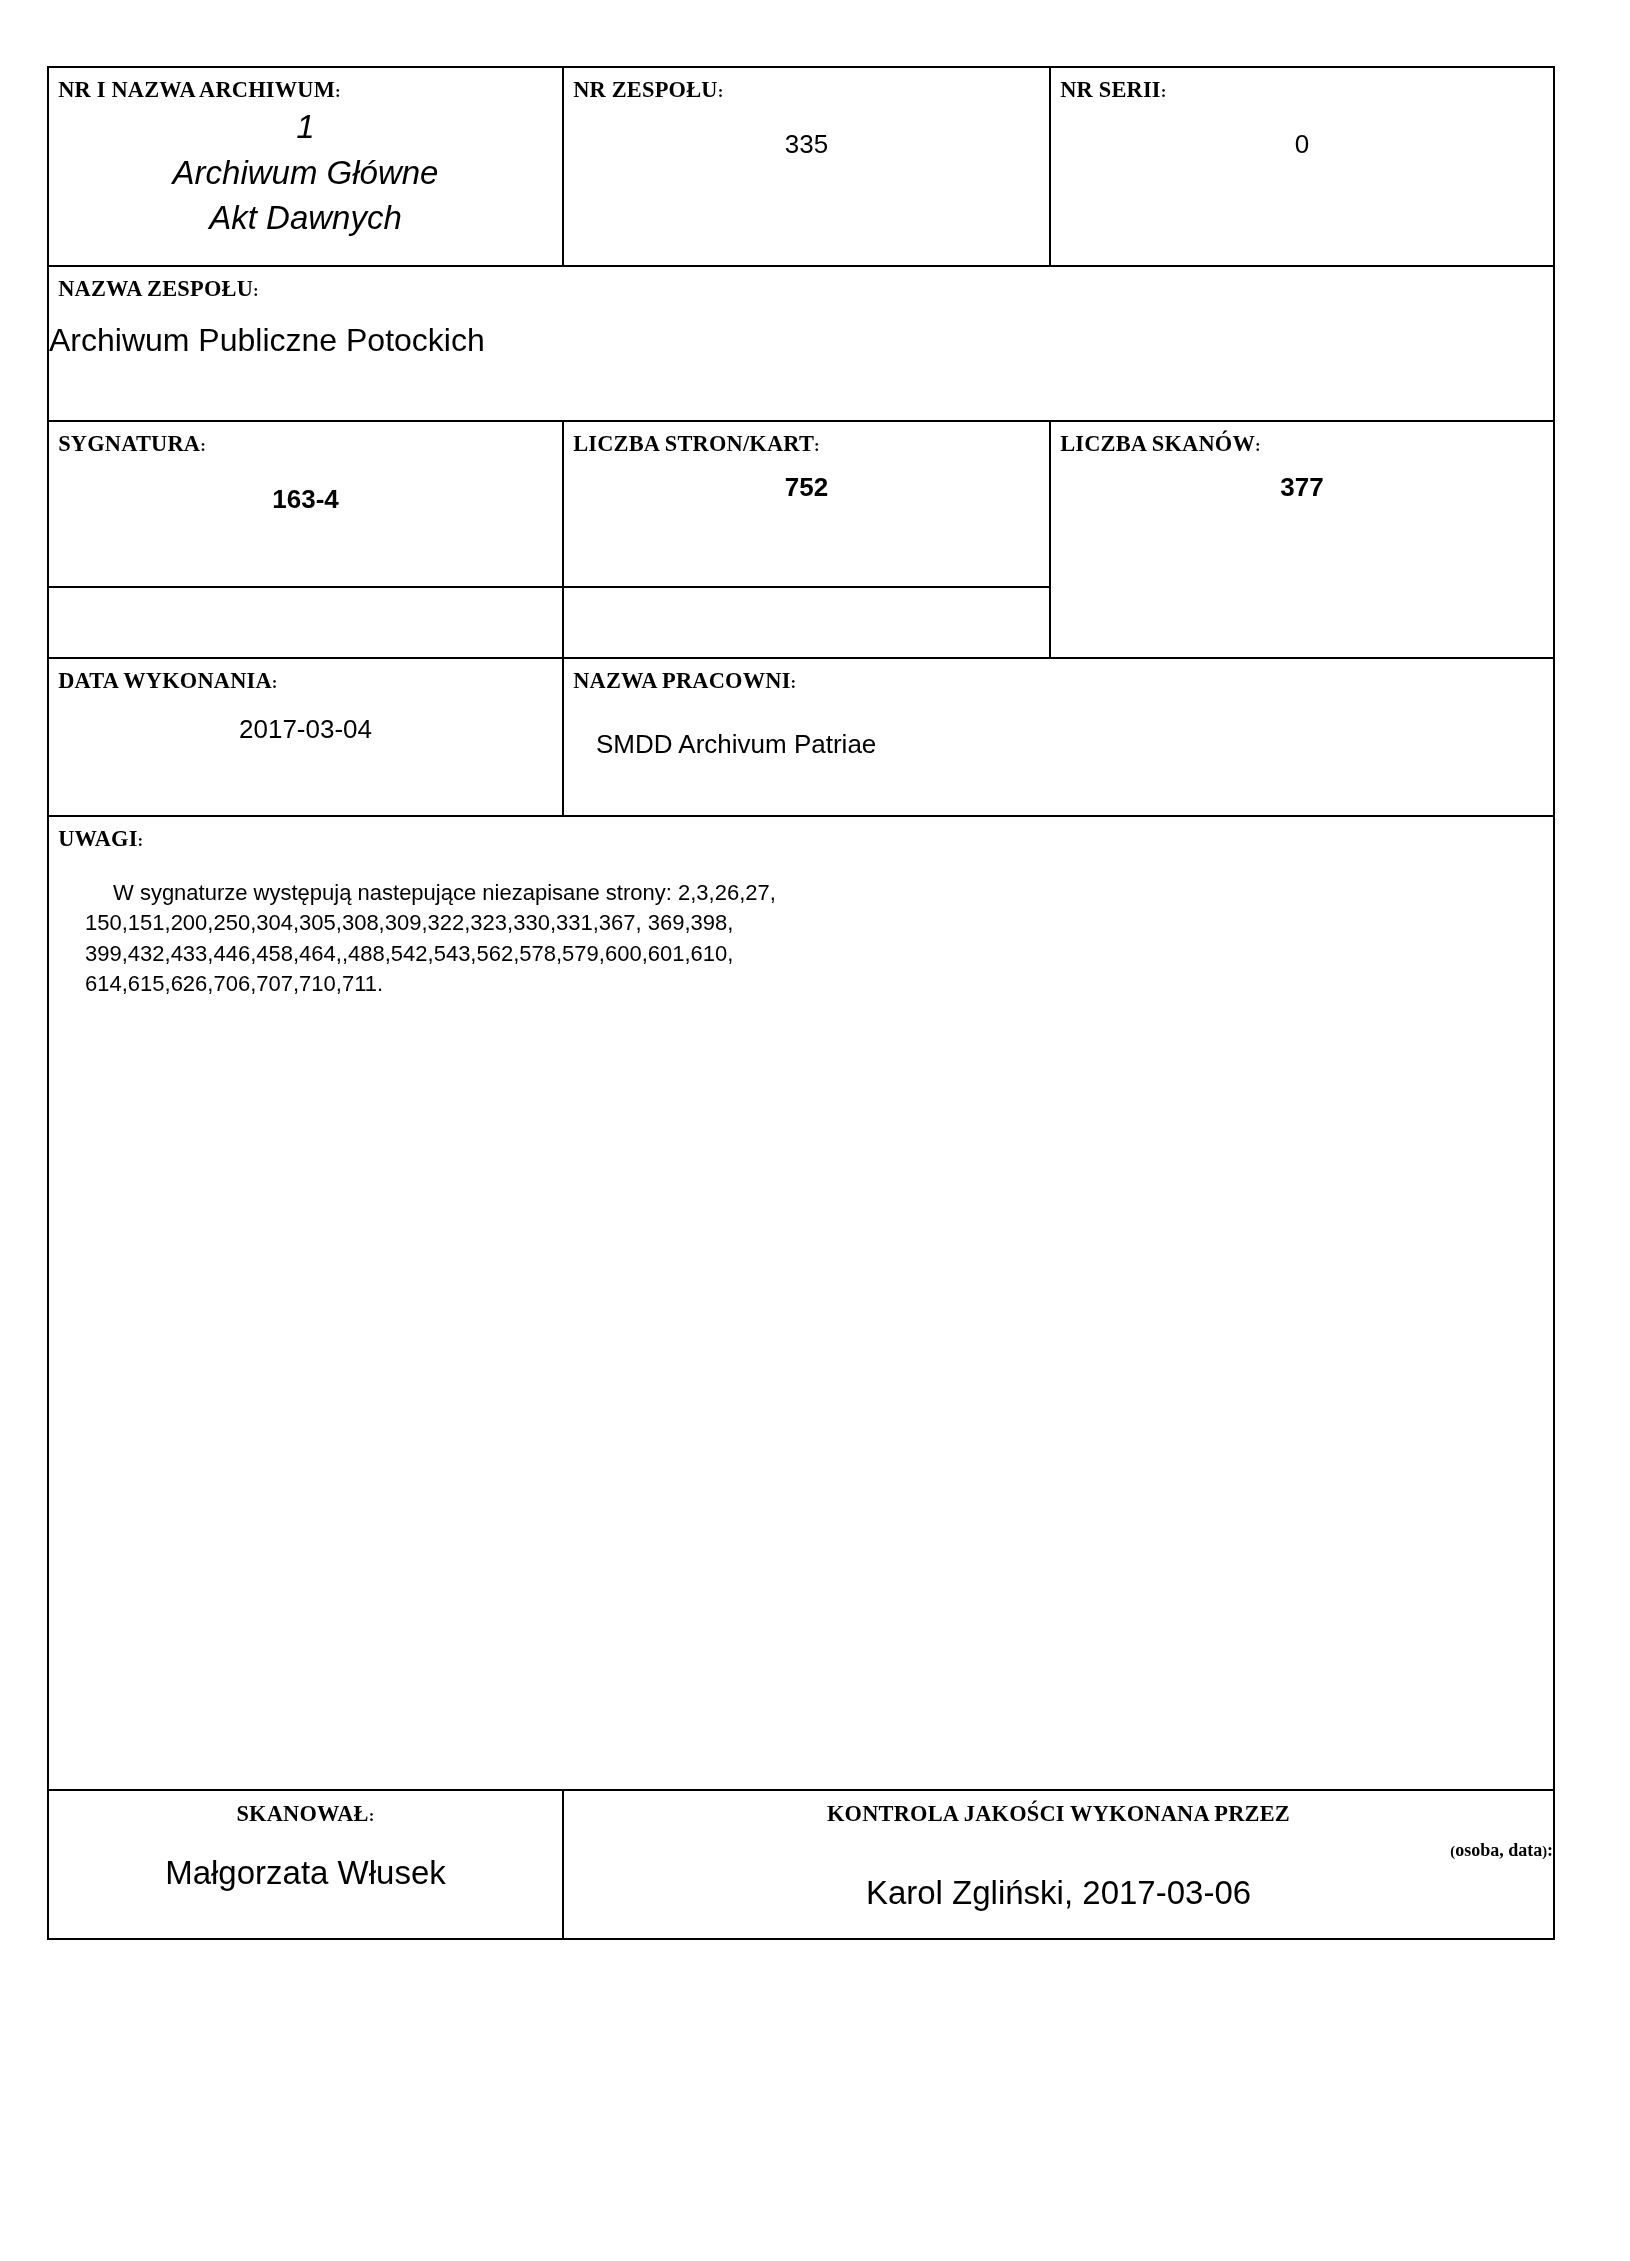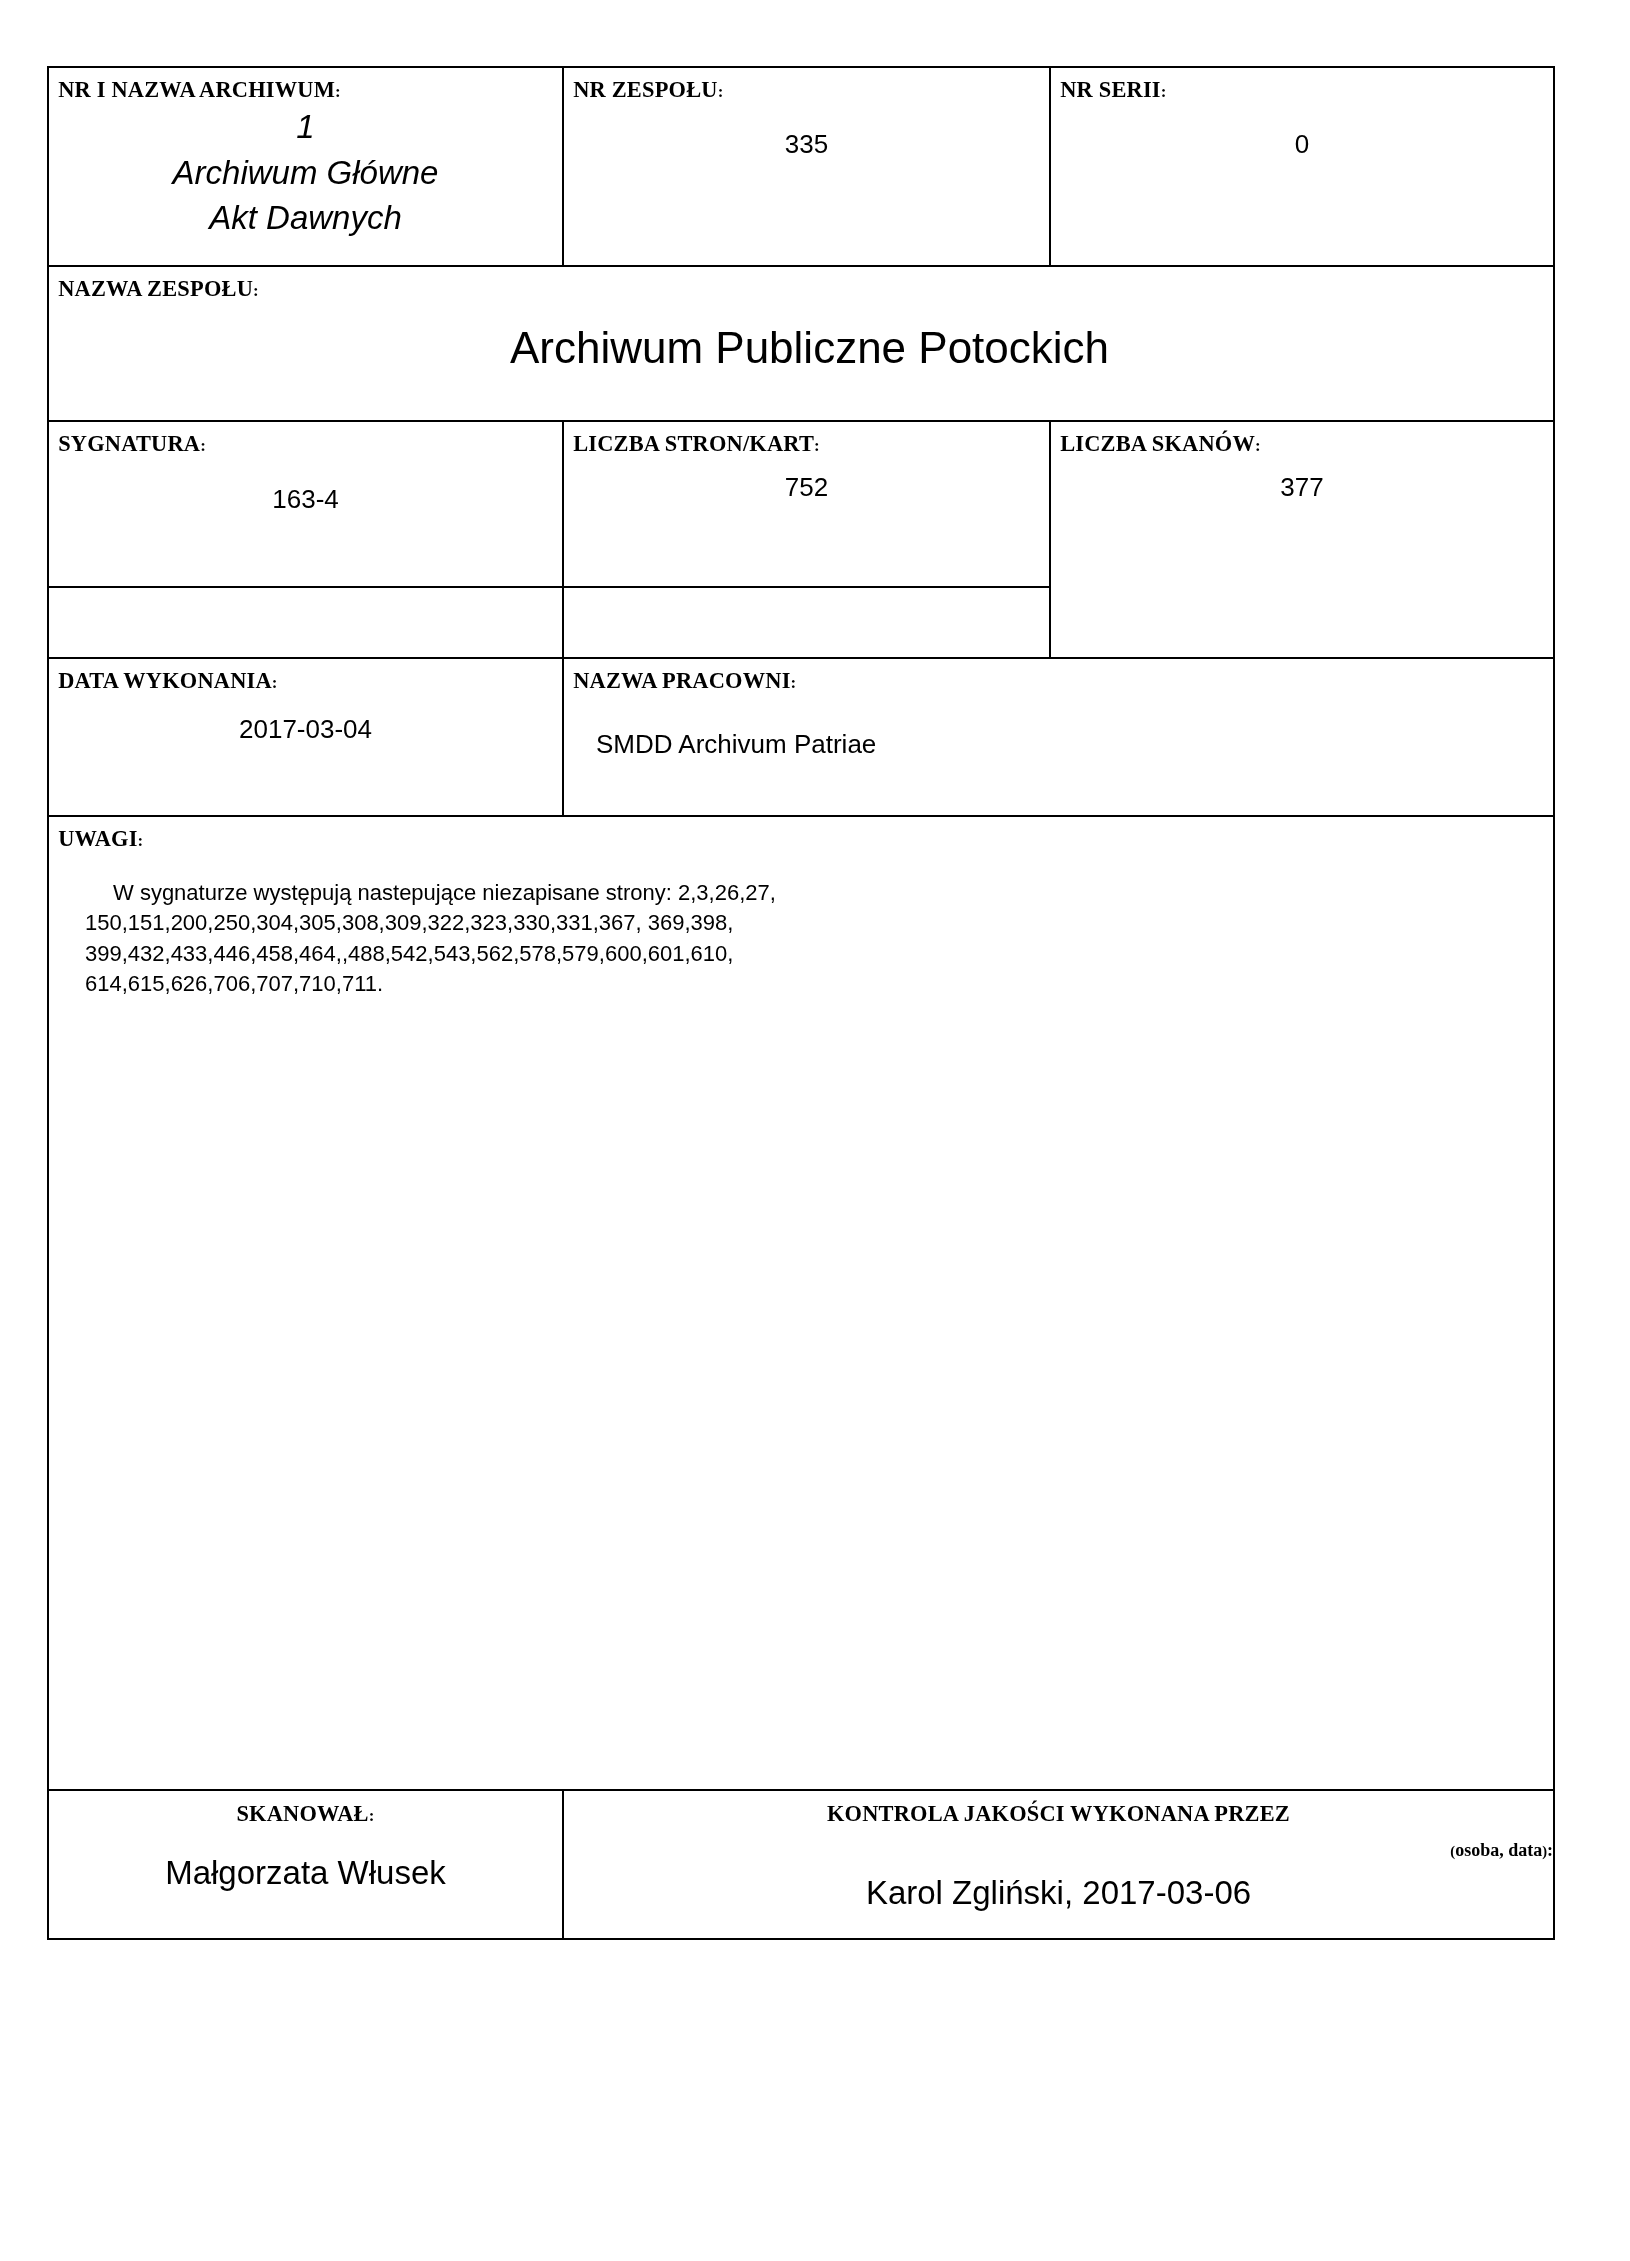--- a/index.html
+++ b/index.html
@@ -75,29 +75,28 @@
     padding-top: 6.6px;
   }
 
   
   .r1 { height: 197px; }
   .r1 .value-italic { padding-top: 5.3px; }
 
   
   .r2 { height: 153px; }
   .r2 .value {
-    text-align: center;
-    padding-left: 17px;
+    text-align: left;
     padding-top: 22.4px;
-    font-size: 44px;
+    font-size: 32px;
   }
 
   
   .r3 { height: 164px; }
-  .r3 .value { padding-top: 29px; }
+  .r3 .value { padding-top: 29px; font-weight: bold; }
   .r3-tall { height: 233px; }
 
   
   .r4 { height: 156px; }
   .r4 .value { padding-top: 22.4px; }
   .r4 .value-pracownia {
     padding-top: 37px;
     text-align: left;
     padding-left: 32px;
   }

